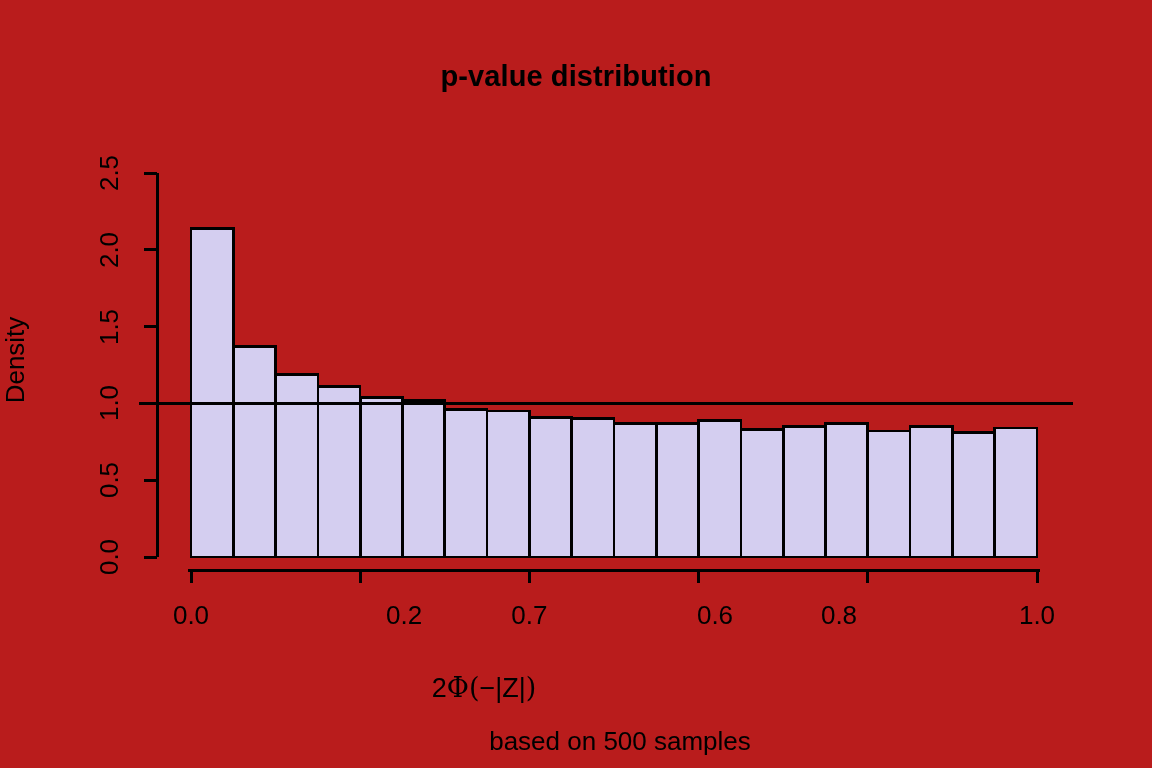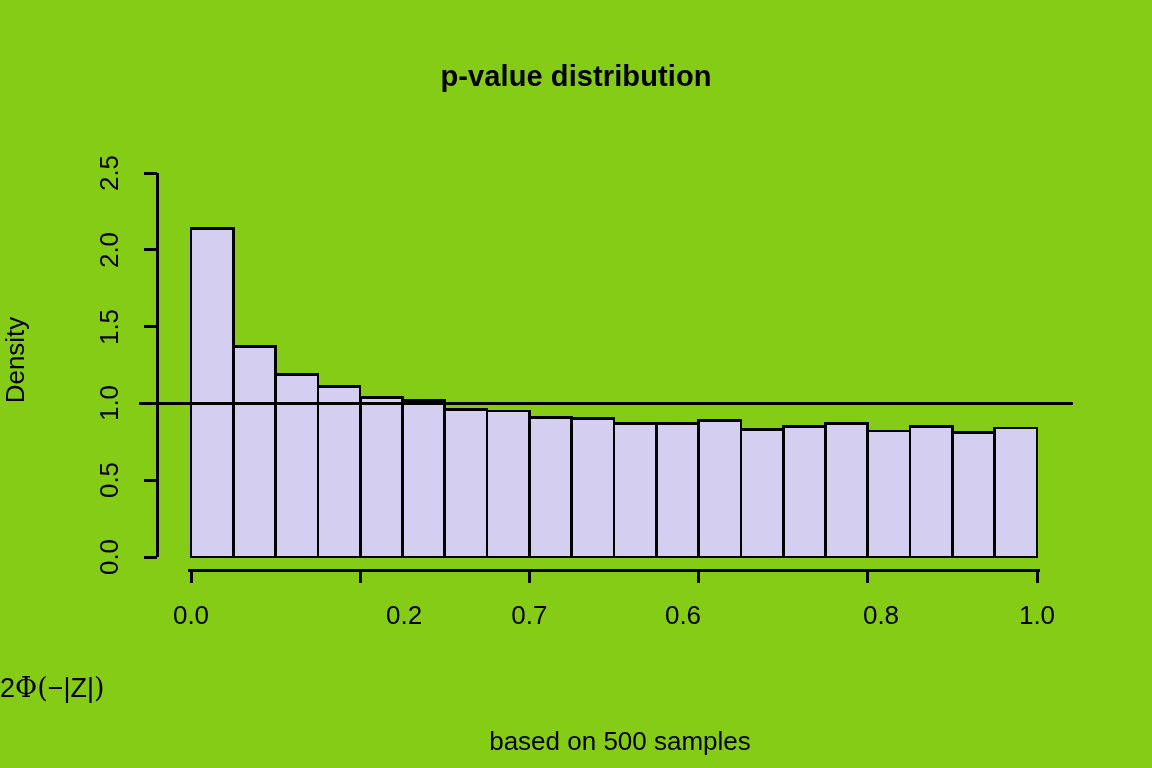--- a/index.html
+++ b/index.html
@@ -9,21 +9,21 @@
     background: #ffffff;
   }
   body {
     font-family: "Liberation Sans", sans-serif;
     color: #000000;
   }
   #plot-root {
     position: relative;
     width: 1152px;
     height: 768px;
-    background: #84cc16;
+    background: #b91c1c;
     overflow: hidden;
   }
 
   
   .plot-title {
     position: absolute;
     left: 0;
     top: 60px;
     width: 1152px;
     text-align: center;
@@ -33,21 +33,21 @@
     letter-spacing: 0.1px;
     white-space: nowrap;
   }
 
   
   .xlab {
     position: absolute;
     left: 0;
     top: 672px;
     width: 968px;
-    text-align: left;
+    text-align: center;
     font-size: 27px;
     white-space: nowrap;
   }
   .xlab .mathsym {
     font-family: "DejaVu Serif", serif;
     font-size: 27px;
   }
   .xlab .mathvar {
     font-family: "Liberation Sans", sans-serif;
   }
@@ -153,22 +153,22 @@
         <line x1="698.5999999999999" y1="570" x2="698.5999999999999" y2="583" stroke="#000" stroke-width="3" shape-rendering="crispEdges"></line>
         <line x1="867.8000000000001" y1="570" x2="867.8000000000001" y2="583" stroke="#000" stroke-width="3" shape-rendering="crispEdges"></line>
         <line x1="1037" y1="570" x2="1037" y2="583" stroke="#000" stroke-width="3" shape-rendering="crispEdges"></line>
       </g>
   </svg>
 
   <div id="xtick-labels">
       <div class="tick-x" style="left: 191px; top: 600px;">0.0</div>
       <div class="tick-x" style="left: 360.2px; top: 600px; margin-left: 44px;">0.2</div>
       <div class="tick-x" style="left: 529.4px; top: 600px;">0.7</div>
-      <div class="tick-x" style="left: 683px; top: 600px;">0.6</div>
-      <div class="tick-x" style="left: 881px; top: 600px;">0.8</div>
+      <div class="tick-x" style="left: 715px; top: 600px;">0.6</div>
+      <div class="tick-x" style="left: 839px; top: 600px;">0.8</div>
       <div class="tick-x" style="left: 1037px; top: 600px;">1.0</div>
     </div>
   <div id="ytick-labels">
       <div class="tick-y" style="left: 74px; top: 541px; width: 70px; height: 32px; line-height: 32px; transform-origin: 35px 16px;">0.0</div>
       <div class="tick-y" style="left: 74px; top: 464.2px; width: 70px; height: 32px; line-height: 32px; transform-origin: 35px 16px;">0.5</div>
       <div class="tick-y" style="left: 74px; top: 387.4px; width: 70px; height: 32px; line-height: 32px; transform-origin: 35px 16px;">1.0</div>
       <div class="tick-y" style="left: 74px; top: 310.6px; width: 70px; height: 32px; line-height: 32px; transform-origin: 35px 16px;">1.5</div>
       <div class="tick-y" style="left: 74px; top: 233.8px; width: 70px; height: 32px; line-height: 32px; transform-origin: 35px 16px;">2.0</div>
       <div class="tick-y" style="left: 74px; top: 157px; width: 70px; height: 32px; line-height: 32px; transform-origin: 35px 16px;">2.5</div>
     </div>

